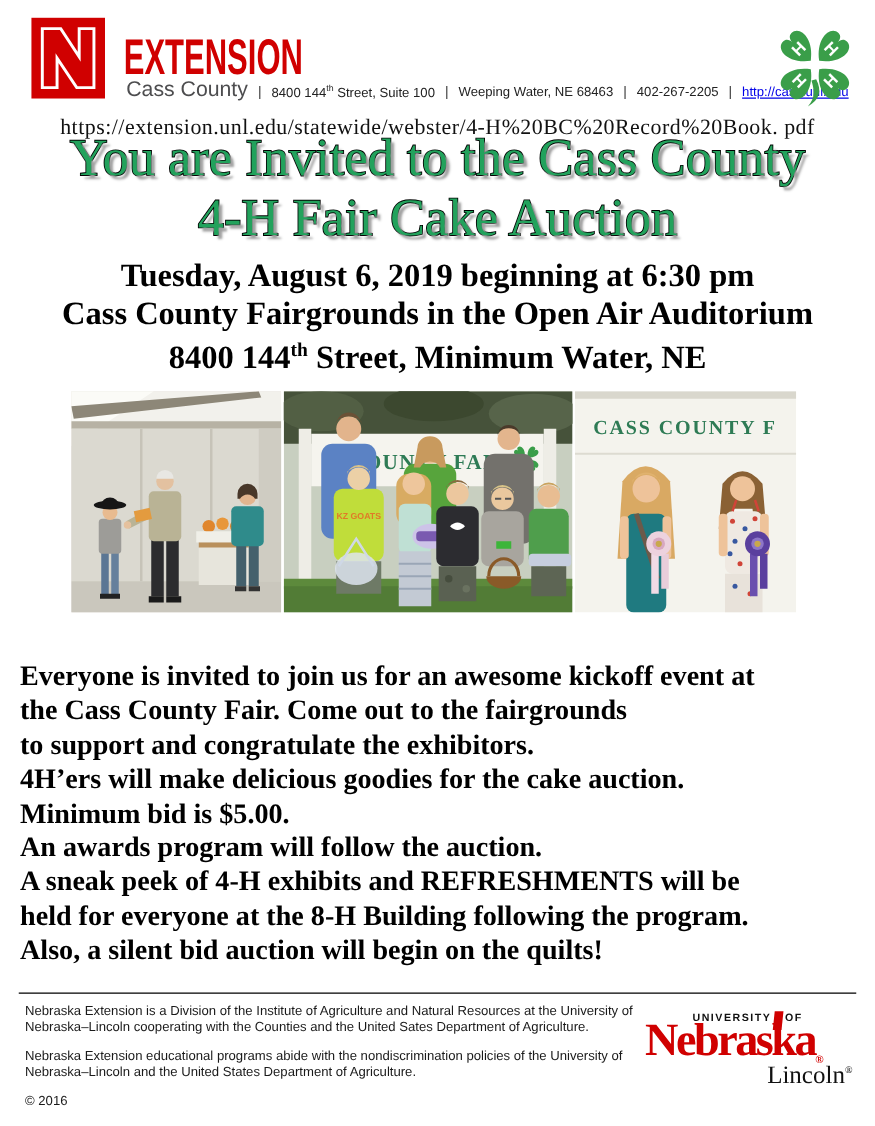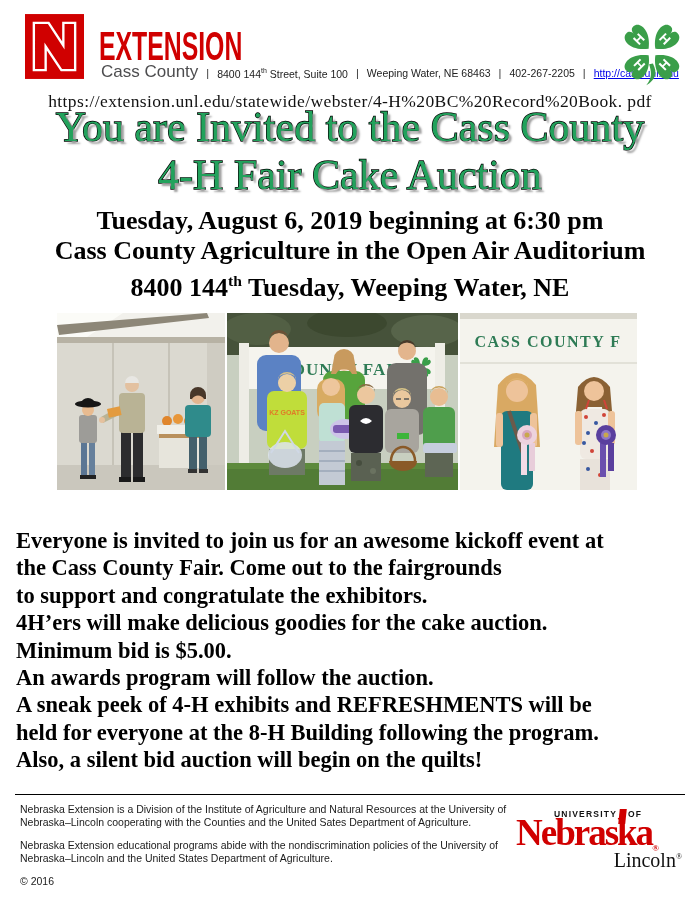--- a/index.html
+++ b/index.html
@@ -121,22 +121,22 @@
 
   <div class="pdf-url">https://extension.unl.edu/statewide/webster/4-H%20BC%20Record%20Book. pdf</div>
 
   <div class="title">
     <div>You are Invited to the Cass County</div>
     <div>4-H Fair Cake Auction</div>
   </div>
 
   <div class="event">
     <div>Tuesday, August 6, 2019 beginning at 6:30 pm</div>
-    <div>Cass County Agriculture in the Open Air Auditorium</div>
-    <div><span>8400 144</span><sup>th</sup><span> Tuesday, Weeping Water, NE</span></div>
+    <div>Cass County Fairgrounds in the Open Air Auditorium</div>
+    <div><span>8400 144</span><sup>th</sup><span> Street, Minimum Water, NE</span></div>
   </div>
 
   <div class="photos">
 
     <svg class="photo" width="168" viewBox="0 0 168 177">
       <rect width="168" height="177" fill="#dedcd4"></rect>
       <rect width="168" height="30" fill="#f2f1ec"></rect>
       <polygon points="0,0 66,0 0,44" fill="#fbfbf7"></polygon>
       <polygon points="0,12 150,0 152,5 2,22" fill="#8d8778"></polygon>
       <rect y="24" width="168" height="6" fill="#b7b2a4"></rect>

